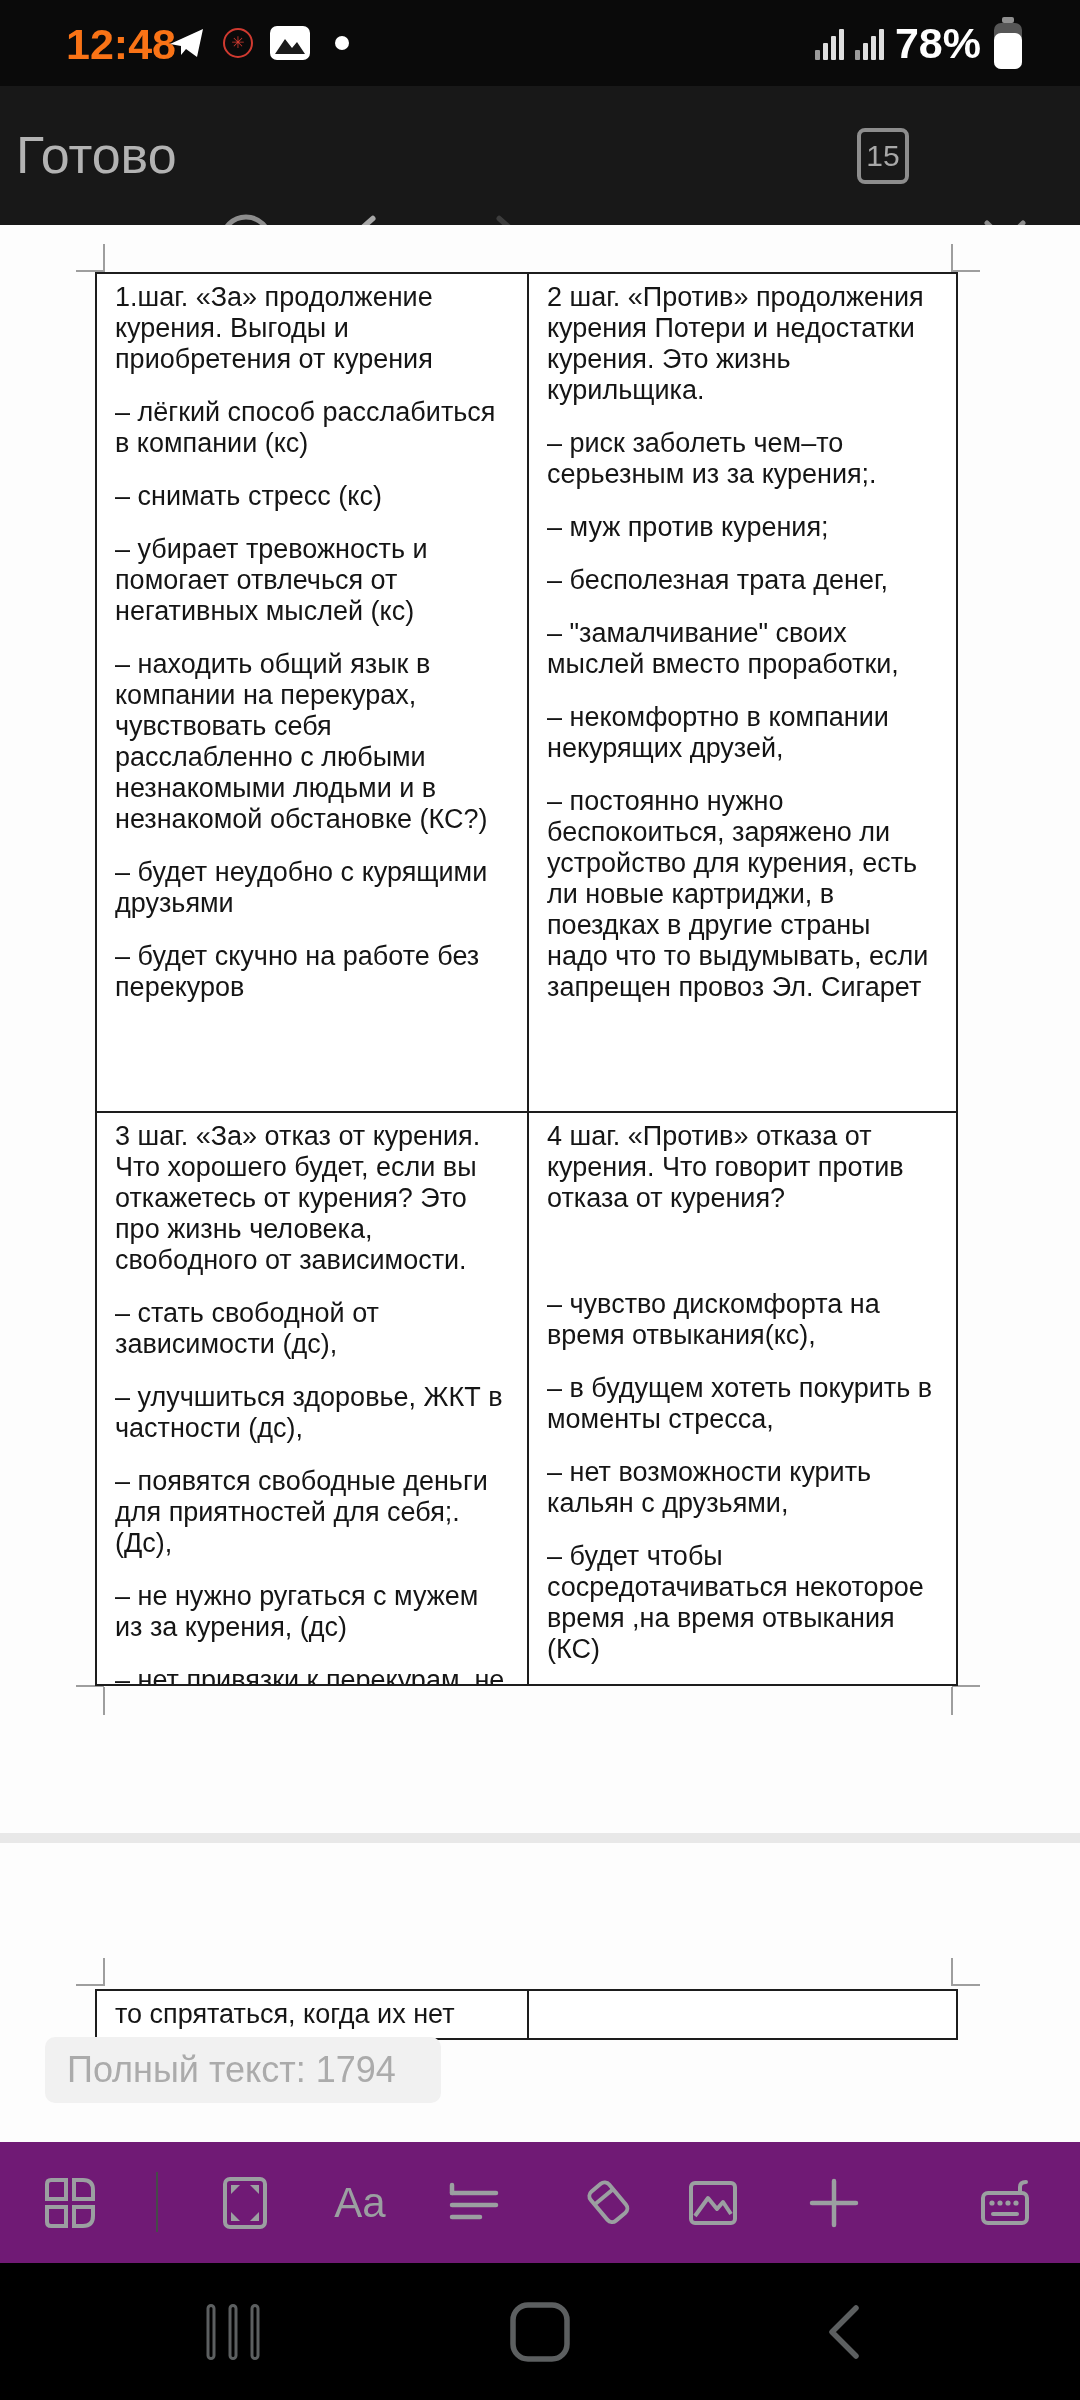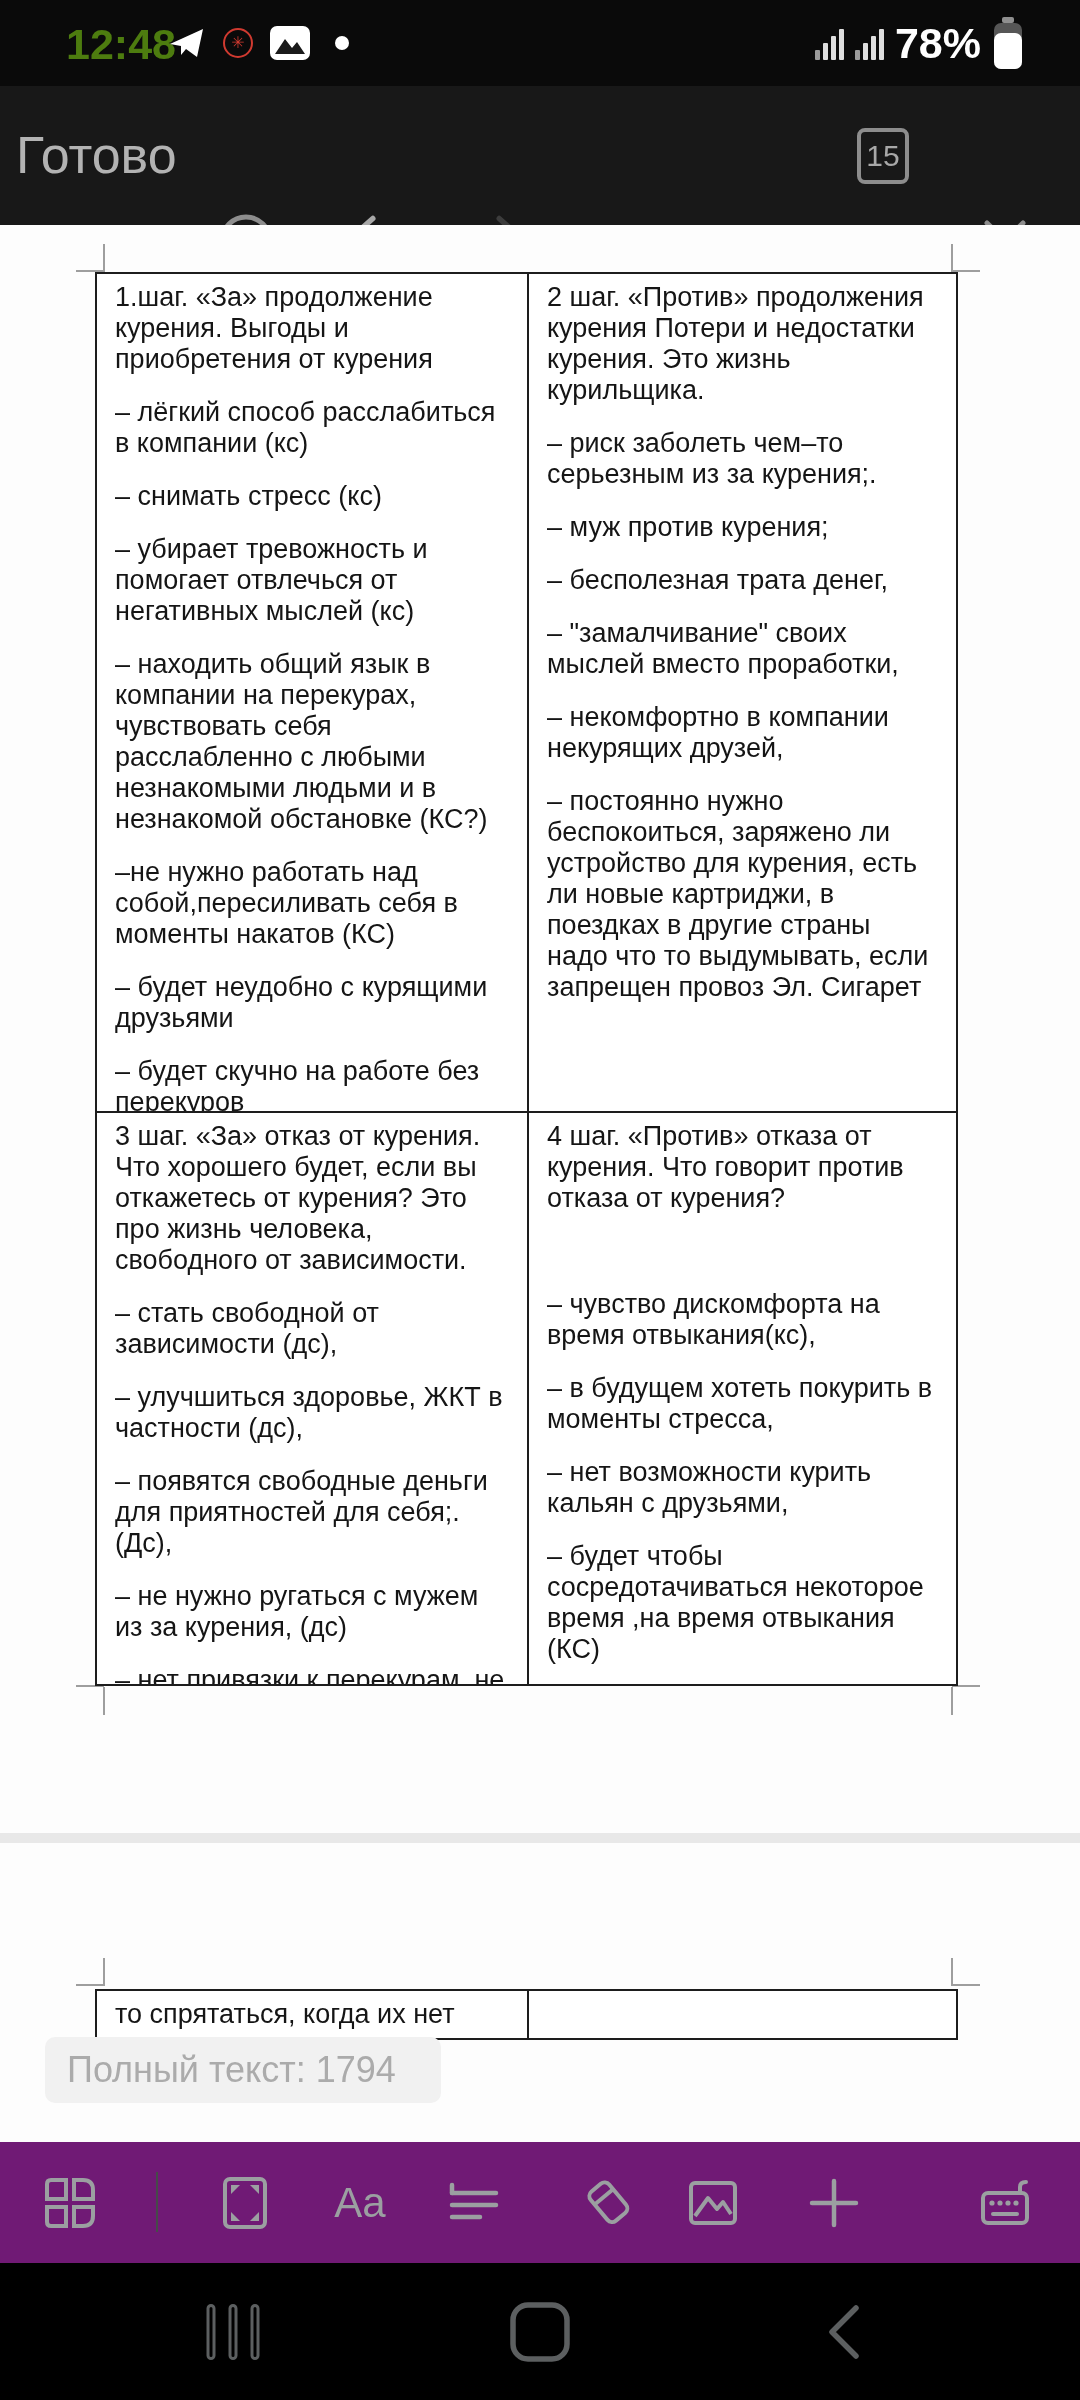--- a/index.html
+++ b/index.html
@@ -1,21 +1,21 @@
 <!DOCTYPE html>
 <html><head>
 <meta charset="utf-8">
 <style>
   html,body{margin:0;padding:0;background:#000;}
   #screen{position:relative;width:1080px;height:2400px;overflow:hidden;
     font-family:"Liberation Sans",sans-serif;background:#fdfdfd;}
   
   .statusbar{position:absolute;left:0;top:0;width:1080px;height:86px;background:#0a0a0a;}
   .sb-time{position:absolute;left:66px;top:0;height:86px;line-height:88px;
-    font-size:43px;font-weight:600;color:#4d7c0f;}
+    font-size:43px;font-weight:600;color:#f97316;}
   .sb-left-icons{position:absolute;left:168px;top:0;height:86px;display:flex;align-items:center;gap:17px;}
   .sb-red{width:26px;height:26px;border:2px solid #d03a30;border-radius:50%;
     color:#d03a30;font-size:16px;line-height:26px;text-align:center;}
   .sb-gallery{width:40px;height:34px;background:#fff;border-radius:7px;position:relative;overflow:hidden;}
   .sb-gallery svg{position:absolute;left:0;top:0;}
   .sb-dot{width:14px;height:14px;background:#fff;border-radius:50%;margin-left:8px;}
   .sb-right{position:absolute;right:56px;top:0;height:86px;display:flex;align-items:center;gap:11px;}
   .sb-stack{display:flex;flex-direction:column;line-height:1;align-items:flex-start;}
   .sb-stack .t1{font-size:19px;color:#fff;font-weight:700;}
   .sb-batt{font-size:43px;font-weight:600;color:#fff;}
@@ -164,21 +164,20 @@
 
     <div class="dtable t1">
       <div class="vdiv"></div>
       <div class="hdiv"></div>
       <div class="cell c1">
           <p>1.шаг. «За» продолжение курения. Выгоды и приобретения от курения</p>
           <p>– лёгкий способ расслабиться в компании (кс)</p>
           <p>– снимать стресс (кс)</p>
           <p>– убирает тревожность и помогает отвлечься от негативных мыслей (кс)</p>
           <p>– находить общий язык в компании на перекурах, чувствовать себя расслабленно с любыми незнакомыми людьми и в незнакомой обстановке (КС?)</p>
-          <p>–не нужно работать над собой,пересиливать себя в моменты накатов (КС)</p>
           <p>– будет неудобно с курящими друзьями</p>
           <p>– будет скучно на работе без перекуров</p>
         </div>
       <div class="cell c2">
           <p>2 шаг. «Против» продолжения курения Потери и недостатки курения. Это жизнь курильщика.</p>
           <p>– риск заболеть чем–то серьезным из за курения;.</p>
           <p>– муж против курения;</p>
           <p>– бесполезная трата денег,</p>
           <p>– "замалчивание" своих мыслей вместо проработки,</p>
           <p>– некомфортно в компании некурящих друзей,</p>

